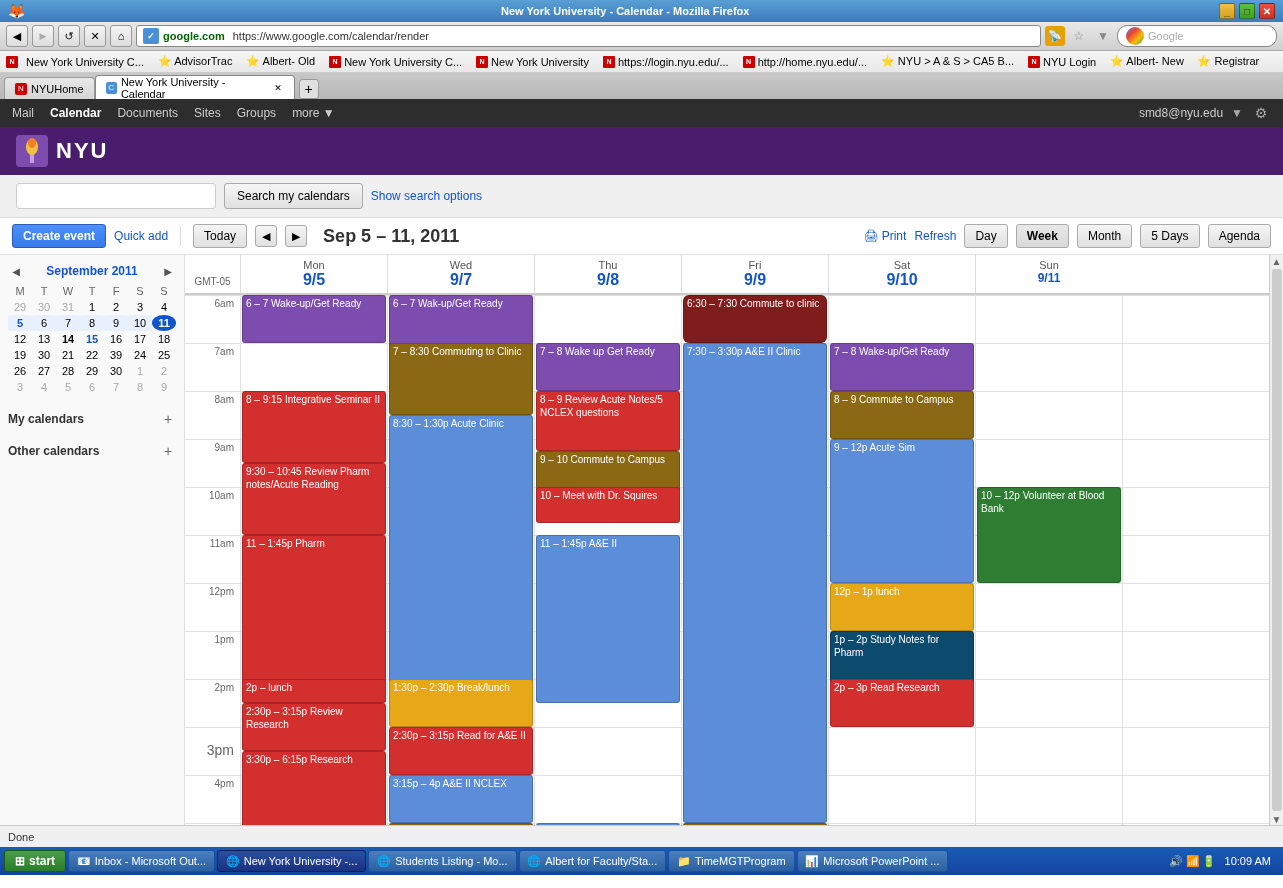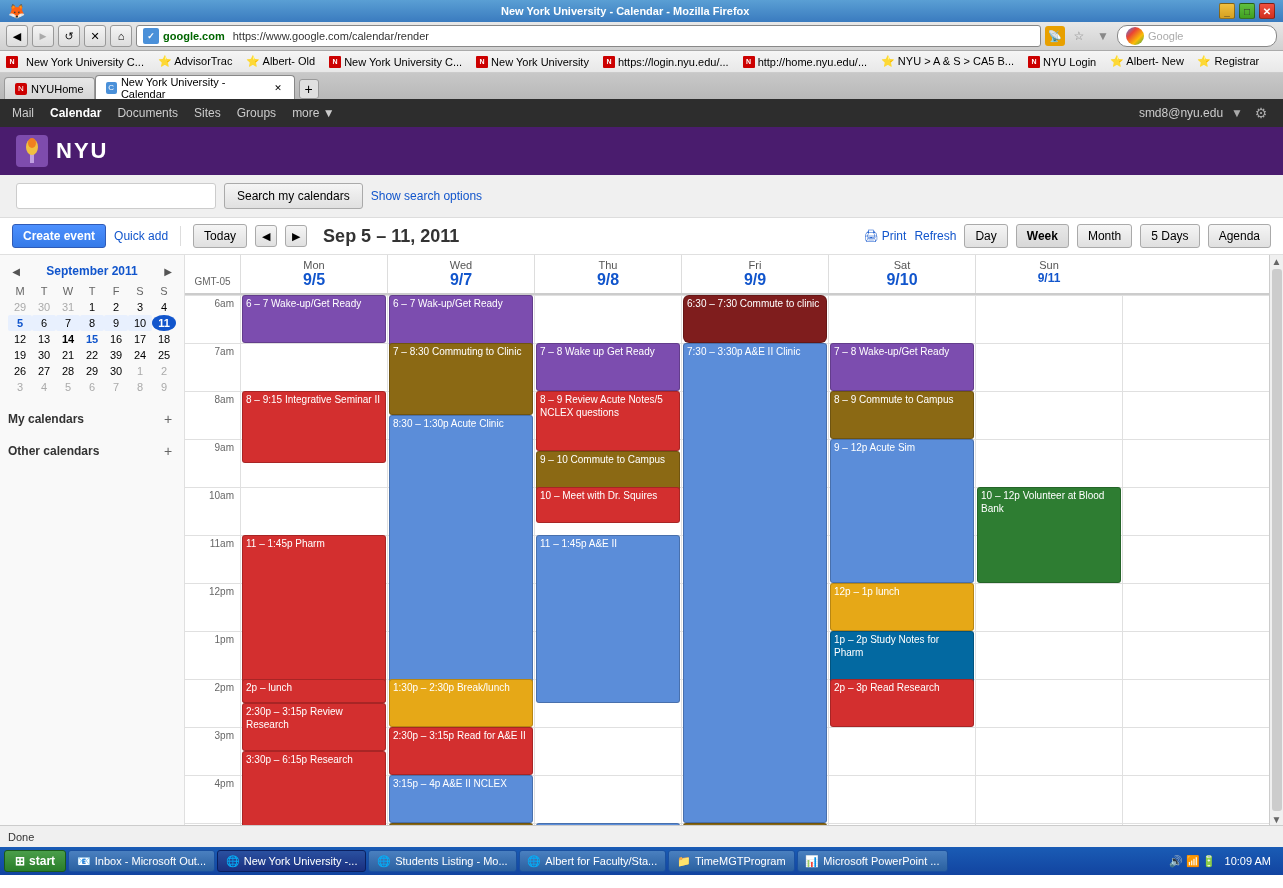--- a/index.html
+++ b/index.html
@@ -552,21 +552,21 @@
           <div style="border-left: 1px solid rgb(224, 224, 224); border-top: 1px solid rgb(224, 224, 224); height: 48px; position: relative;"></div>
           <div style="border-left: 1px solid rgb(224, 224, 224); border-top: 1px solid rgb(224, 224, 224); height: 48px; position: relative;"></div>
           <div style="font-size: 10px; color: rgb(102, 102, 102); text-align: right; padding-right: 6px; padding-top: 2px; height: 48px; border-top: 1px solid rgb(224, 224, 224); grid-column: 1;">2pm</div>
           <div style="border-left: 1px solid rgb(224, 224, 224); border-top: 1px solid rgb(224, 224, 224); height: 48px; position: relative;"></div>
           <div style="border-left: 1px solid rgb(224, 224, 224); border-top: 1px solid rgb(224, 224, 224); height: 48px; position: relative;"></div>
           <div style="border-left: 1px solid rgb(224, 224, 224); border-top: 1px solid rgb(224, 224, 224); height: 48px; position: relative;"></div>
           <div style="border-left: 1px solid rgb(224, 224, 224); border-top: 1px solid rgb(224, 224, 224); height: 48px; position: relative;"></div>
           <div style="border-left: 1px solid rgb(224, 224, 224); border-top: 1px solid rgb(224, 224, 224); height: 48px; position: relative;"></div>
           <div style="border-left: 1px solid rgb(224, 224, 224); border-top: 1px solid rgb(224, 224, 224); height: 48px; position: relative;"></div>
           <div style="border-left: 1px solid rgb(224, 224, 224); border-top: 1px solid rgb(224, 224, 224); height: 48px; position: relative;"></div>
-          <div style="font-size: 10px; color: rgb(102, 102, 102); text-align: right; padding-right: 6px; padding-top: 2px; height: 48px; border-top: 1px solid rgb(224, 224, 224); grid-column: 1;">3pm</div>
+          <div style="font-size: 14px; color: rgb(102, 102, 102); text-align: right; padding-right: 6px; padding-top: 14px; height: 48px; border-top: 1px solid rgb(224, 224, 224); grid-column: 1;">3pm</div>
           <div style="border-left: 1px solid rgb(224, 224, 224); border-top: 1px solid rgb(224, 224, 224); height: 48px; position: relative;"></div>
           <div style="border-left: 1px solid rgb(224, 224, 224); border-top: 1px solid rgb(224, 224, 224); height: 48px; position: relative;"></div>
           <div style="border-left: 1px solid rgb(224, 224, 224); border-top: 1px solid rgb(224, 224, 224); height: 48px; position: relative;"></div>
           <div style="border-left: 1px solid rgb(224, 224, 224); border-top: 1px solid rgb(224, 224, 224); height: 48px; position: relative;"></div>
           <div style="border-left: 1px solid rgb(224, 224, 224); border-top: 1px solid rgb(224, 224, 224); height: 48px; position: relative;"></div>
           <div style="border-left: 1px solid rgb(224, 224, 224); border-top: 1px solid rgb(224, 224, 224); height: 48px; position: relative;"></div>
           <div style="border-left: 1px solid rgb(224, 224, 224); border-top: 1px solid rgb(224, 224, 224); height: 48px; position: relative;"></div>
           <div style="font-size: 10px; color: rgb(102, 102, 102); text-align: right; padding-right: 6px; padding-top: 2px; height: 48px; border-top: 1px solid rgb(224, 224, 224); grid-column: 1;">4pm</div>
           <div style="border-left: 1px solid rgb(224, 224, 224); border-top: 1px solid rgb(224, 224, 224); height: 48px; position: relative;"></div>
           <div style="border-left: 1px solid rgb(224, 224, 224); border-top: 1px solid rgb(224, 224, 224); height: 48px; position: relative;"></div>
@@ -581,20 +581,21 @@
           <div style="border-left: 1px solid rgb(224, 224, 224); border-top: 1px solid rgb(224, 224, 224); height: 48px; position: relative;"></div>
           <div style="border-left: 1px solid rgb(224, 224, 224); border-top: 1px solid rgb(224, 224, 224); height: 48px; position: relative;"></div>
           <div style="border-left: 1px solid rgb(224, 224, 224); border-top: 1px solid rgb(224, 224, 224); height: 48px; position: relative;"></div>
           <div style="border-left: 1px solid rgb(224, 224, 224); border-top: 1px solid rgb(224, 224, 224); height: 48px; position: relative;"></div>
           <div style="border-left: 1px solid rgb(224, 224, 224); border-top: 1px solid rgb(224, 224, 224); height: 48px; position: relative;"></div>
           <div style="position: absolute; inset: 0px; pointer-events: none; display: grid; grid-template-columns: 55px repeat(7, 1fr);">
             <div></div>
             <div style="position: relative; border-left: 1px solid transparent;">
               <div style="position: absolute; left: 1px; right: 1px; top: 0px; height: 48px; background: rgb(124, 77, 175); border-radius: 3px; padding: 1px 3px; font-size: 10px; overflow: hidden; cursor: pointer; pointer-events: all; color: white; border: 1px solid rgba(0, 0, 0, 0.2); line-height: 1.3;">6 – 7 Wake-up/Get Ready</div>
               <div style="position: absolute; left: 1px; right: 1px; top: 96px; height: 72px; background: rgb(211, 47, 47); border-radius: 3px; padding: 1px 3px; font-size: 10px; overflow: hidden; cursor: pointer; pointer-events: all; color: white; border: 1px solid rgba(0, 0, 0, 0.2); line-height: 1.3;">8 – 9:15 Integrative Seminar II</div>
+              <div style="position: absolute; left: 1px; right: 1px; top: 168px; height: 72px; background: rgb(211, 47, 47); border-radius: 3px; padding: 1px 3px; font-size: 10px; overflow: hidden; cursor: pointer; pointer-events: all; color: white; border: 1px solid rgba(0, 0, 0, 0.2); line-height: 1.3;">9:30 – 10:45 Review Pharm notes/Acute Reading</div>
               <div style="position: absolute; left: 1px; right: 1px; top: 240px; height: 168px; background: rgb(211, 47, 47); border-radius: 3px; padding: 1px 3px; font-size: 10px; overflow: hidden; cursor: pointer; pointer-events: all; color: white; border: 1px solid rgba(0, 0, 0, 0.2); line-height: 1.3;">11 – 1:45p Pharm</div>
               <div style="position: absolute; left: 1px; right: 1px; top: 384px; height: 24px; background: rgb(211, 47, 47); border-radius: 3px; padding: 1px 3px; font-size: 10px; overflow: hidden; cursor: pointer; pointer-events: all; color: white; border: 1px solid rgba(0, 0, 0, 0.2); line-height: 1.3;">2p – lunch</div>
               <div style="position: absolute; left: 1px; right: 1px; top: 408px; height: 48px; background: rgb(211, 47, 47); border-radius: 3px; padding: 1px 3px; font-size: 10px; overflow: hidden; cursor: pointer; pointer-events: all; color: white; border: 1px solid rgba(0, 0, 0, 0.2); line-height: 1.3;">2:30p – 3:15p Review Research</div>
               <div style="position: absolute; left: 1px; right: 1px; top: 456px; height: 168px; background: rgb(211, 47, 47); border-radius: 3px; padding: 1px 3px; font-size: 10px; overflow: hidden; cursor: pointer; pointer-events: all; color: white; border: 1px solid rgba(0, 0, 0, 0.2); line-height: 1.3;">3:30p – 6:15p Research</div>
             </div>
             <div style="position: relative; border-left: 1px solid transparent;">
               <div style="position: absolute; left: 1px; right: 1px; top: 0px; height: 56px; background: rgb(124, 77, 175); border-radius: 3px; padding: 1px 3px; font-size: 10px; overflow: hidden; cursor: pointer; pointer-events: all; color: white; border: 1px solid rgba(0, 0, 0, 0.2); line-height: 1.3;">6 – 7 Wak-up/Get Ready</div>
               <div style="position: absolute; left: 1px; right: 1px; top: 48px; height: 72px; background: rgb(139, 105, 20); border-radius: 3px; padding: 1px 3px; font-size: 10px; overflow: hidden; cursor: pointer; pointer-events: all; color: white; border: 1px solid rgba(0, 0, 0, 0.2); line-height: 1.3;">7 – 8:30 Commuting to Clinic</div>
               <div style="position: absolute; left: 1px; right: 1px; top: 120px; height: 288px; background: rgb(91, 141, 217); border-radius: 3px; padding: 1px 3px; font-size: 10px; overflow: hidden; cursor: pointer; pointer-events: all; color: white; border: 1px solid rgba(0, 0, 0, 0.2); line-height: 1.3;">8:30 – 1:30p Acute Clinic</div>
               <div style="position: absolute; left: 1px; right: 1px; top: 384px; height: 48px; background: rgb(230, 168, 23); border-radius: 3px; padding: 1px 3px; font-size: 10px; overflow: hidden; cursor: pointer; pointer-events: all; color: white; border: 1px solid rgba(0, 0, 0, 0.2); line-height: 1.3;">1:30p – 2:30p Break/lunch</div>
@@ -613,21 +614,21 @@
             <div style="position: relative; border-left: 1px solid transparent;">
               <div style="position: absolute; left: 1px; right: 1px; top: 0px; height: 48px; background: #7f1d1d; border-radius: 6px; padding: 1px 3px; font-size: 10px; overflow: hidden; cursor: pointer; pointer-events: all; color: white; border: 1px solid rgba(0, 0, 0, 0.2); line-height: 1.3;">6:30 – 7:30 Commute to clinic</div>
               <div style="position: absolute; left: 1px; right: 1px; top: 48px; height: 480px; background: rgb(91, 141, 217); border-radius: 3px; padding: 1px 3px; font-size: 10px; overflow: hidden; cursor: pointer; pointer-events: all; color: white; border: 1px solid rgba(0, 0, 0, 0.2); line-height: 1.3;">7:30 – 3:30p A&amp;E II Clinic</div>
               <div style="position: absolute; left: 1px; right: 1px; top: 528px; height: 48px; background: rgb(139, 105, 20); border-radius: 3px; padding: 1px 3px; font-size: 10px; overflow: hidden; cursor: pointer; pointer-events: all; color: white; border: 1px solid rgba(0, 0, 0, 0.2); line-height: 1.3;">3:30 – 4:30p Commute to campus</div>
             </div>
             <div style="position: relative; border-left: 1px solid transparent;">
               <div style="position: absolute; left: 1px; right: 1px; top: 48px; height: 48px; background: rgb(124, 77, 175); border-radius: 3px; padding: 1px 3px; font-size: 10px; overflow: hidden; cursor: pointer; pointer-events: all; color: white; border: 1px solid rgba(0, 0, 0, 0.2); line-height: 1.3;">7 – 8 Wake-up/Get Ready</div>
               <div style="position: absolute; left: 1px; right: 1px; top: 96px; height: 48px; background: rgb(139, 105, 20); border-radius: 3px; padding: 1px 3px; font-size: 10px; overflow: hidden; cursor: pointer; pointer-events: all; color: white; border: 1px solid rgba(0, 0, 0, 0.2); line-height: 1.3;">8 – 9 Commute to Campus</div>
               <div style="position: absolute; left: 1px; right: 1px; top: 144px; height: 144px; background: rgb(91, 141, 217); border-radius: 3px; padding: 1px 3px; font-size: 10px; overflow: hidden; cursor: pointer; pointer-events: all; color: white; border: 1px solid rgba(0, 0, 0, 0.2); line-height: 1.3;">9 – 12p Acute Sim</div>
               <div style="position: absolute; left: 1px; right: 1px; top: 288px; height: 48px; background: rgb(230, 168, 23); border-radius: 3px; padding: 1px 3px; font-size: 10px; overflow: hidden; cursor: pointer; pointer-events: all; color: white; border: 1px solid rgba(0, 0, 0, 0.2); line-height: 1.3;">12p – 1p lunch</div>
-              <div style="position: absolute; left: 1px; right: 1px; top: 336px; height: 56px; background: #0369a1; border-radius: 3px; padding: 1px 3px; font-size: 10px; overflow: hidden; cursor: pointer; pointer-events: all; color: white; border: 1px solid rgba(0, 0, 0, 0.2); line-height: 1.3;">1p – 2p Study Notes for Pharm</div>
+              <div style="position: absolute; left: 1px; right: 1px; top: 336px; height: 56px; background: #0c4a6e; border-radius: 3px; padding: 1px 3px; font-size: 10px; overflow: hidden; cursor: pointer; pointer-events: all; color: white; border: 1px solid rgba(0, 0, 0, 0.2); line-height: 1.3;">1p – 2p Study Notes for Pharm</div>
               <div style="position: absolute; left: 1px; right: 1px; top: 384px; height: 48px; background: rgb(211, 47, 47); border-radius: 3px; padding: 1px 3px; font-size: 10px; overflow: hidden; cursor: pointer; pointer-events: all; color: white; border: 1px solid rgba(0, 0, 0, 0.2); line-height: 1.3;">2p – 3p Read Research</div>
             </div>
             <div style="position: relative; border-left: 1px solid transparent;">
               <div style="position: absolute; left: 1px; right: 1px; top: 192px; height: 96px; background: rgb(46, 125, 50); border-radius: 3px; padding: 1px 3px; font-size: 10px; overflow: hidden; cursor: pointer; pointer-events: all; color: white; border: 1px solid rgba(0, 0, 0, 0.2); line-height: 1.3;">10 – 12p Volunteer at Blood Bank</div>
             </div>
             <div style="position: relative; border-left: 1px solid transparent;"></div>
           </div>
         </div>
     </div>
 

